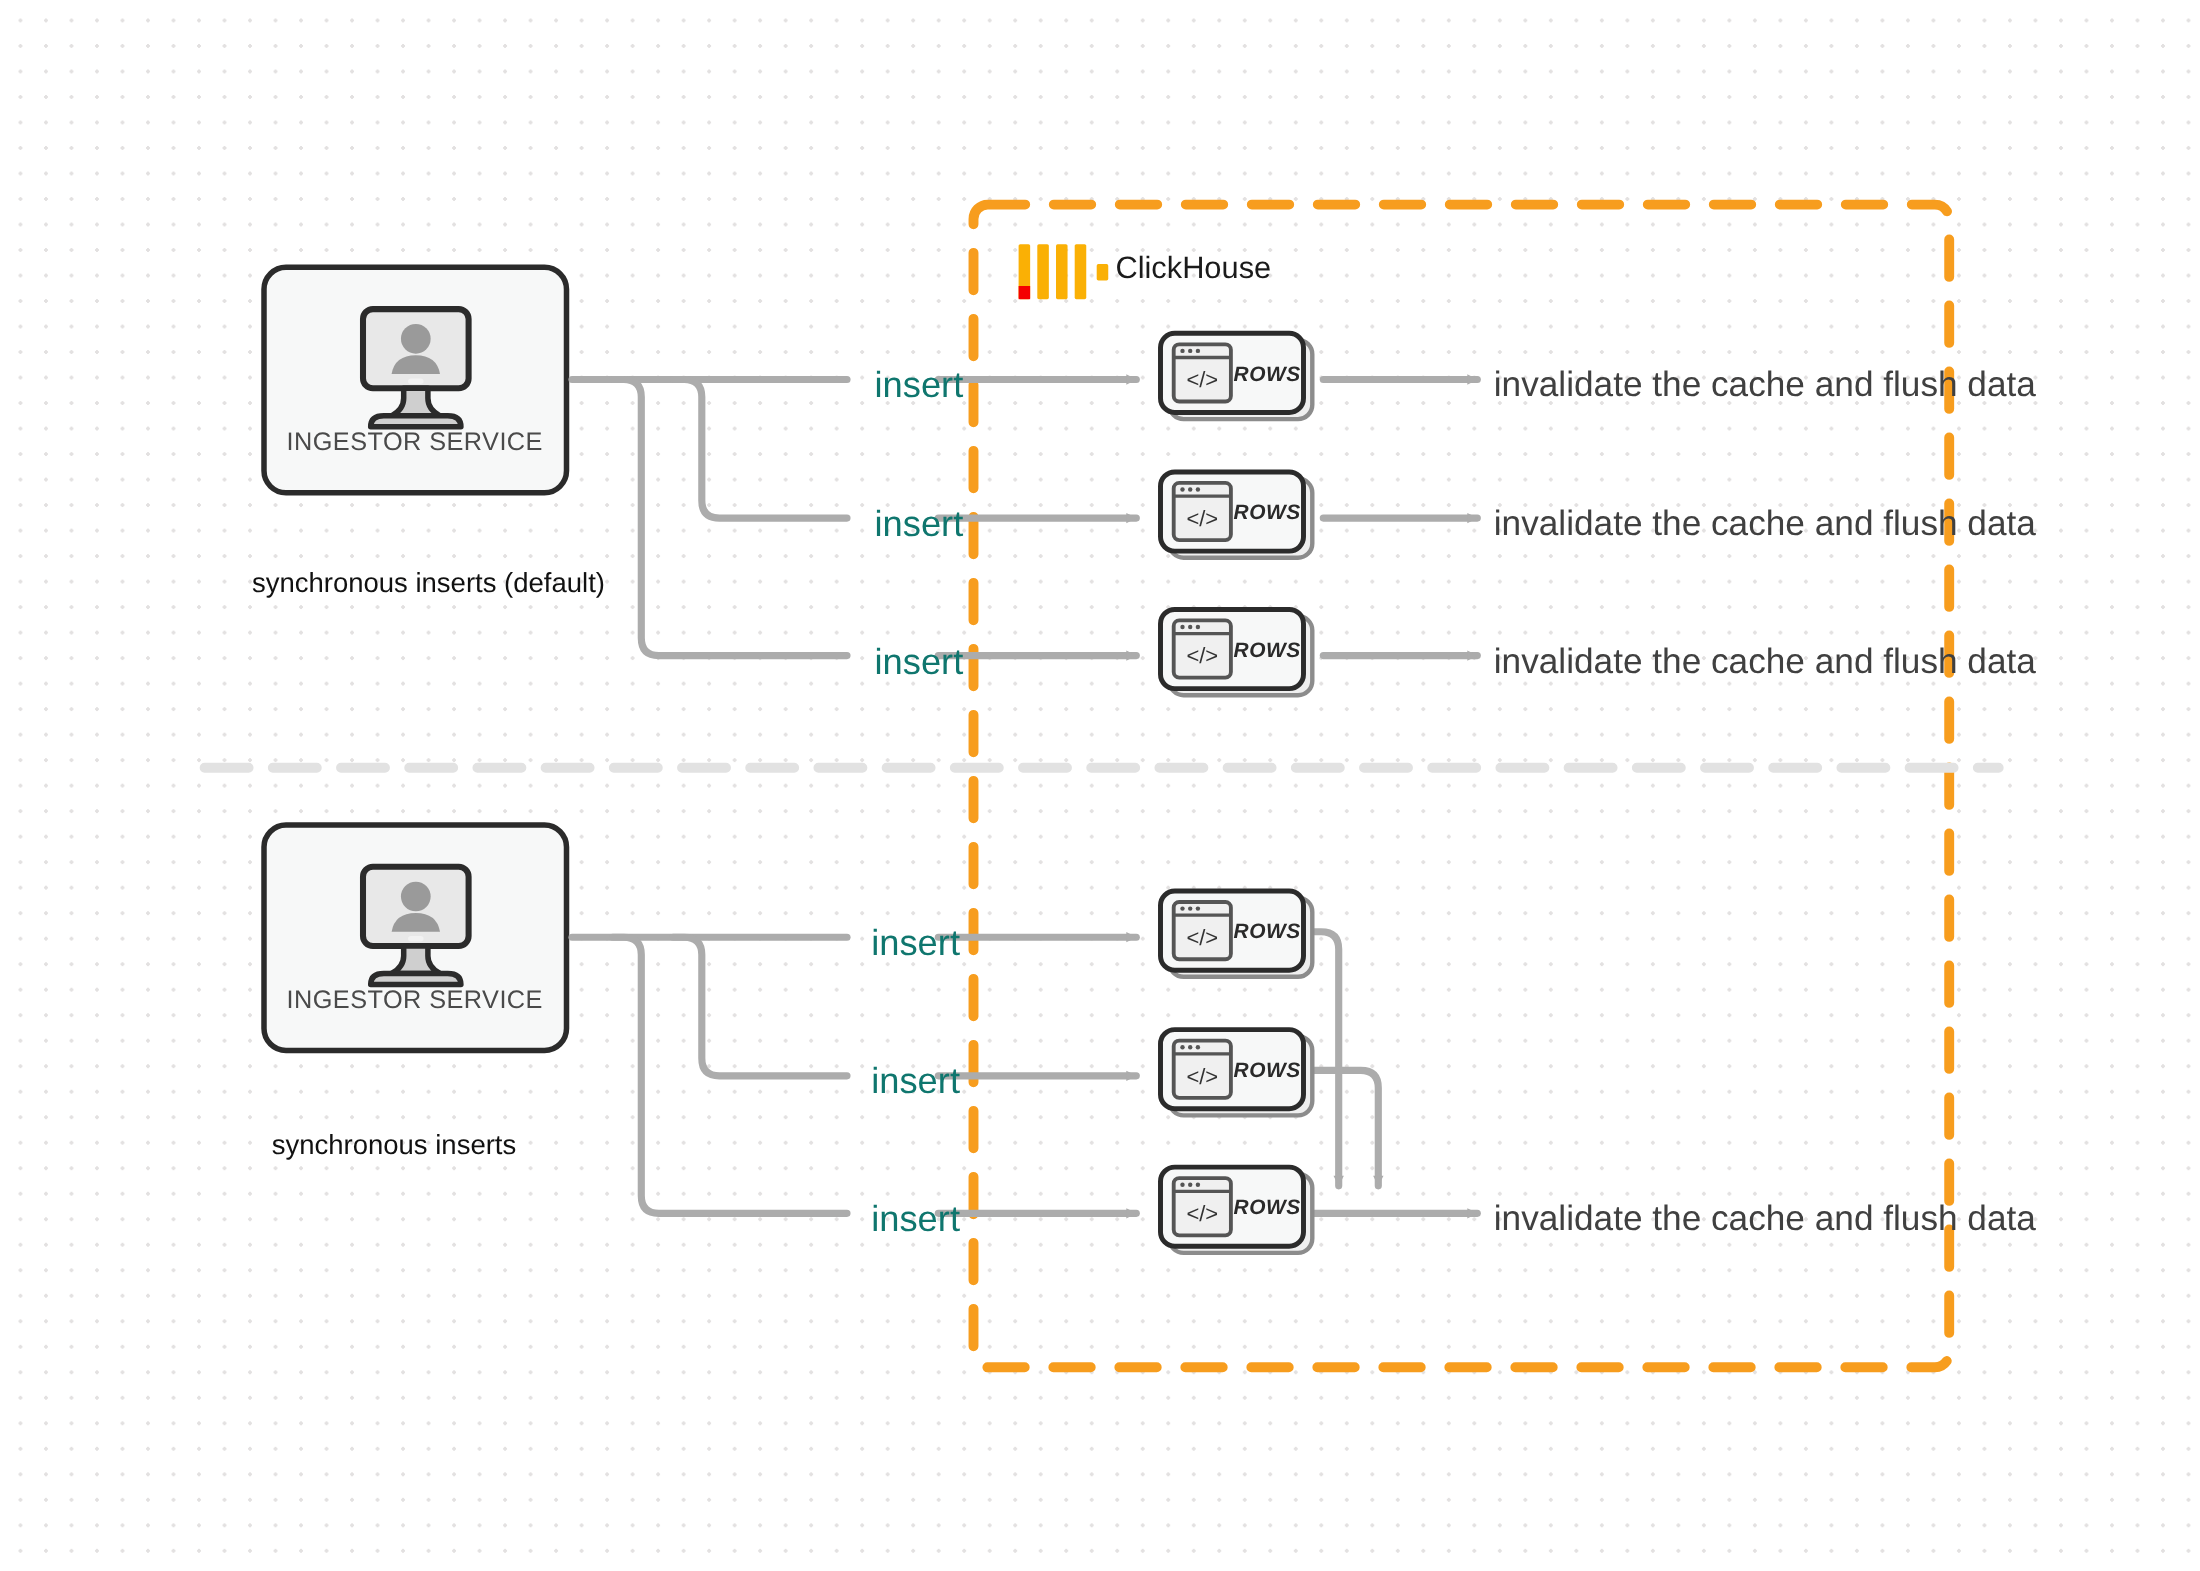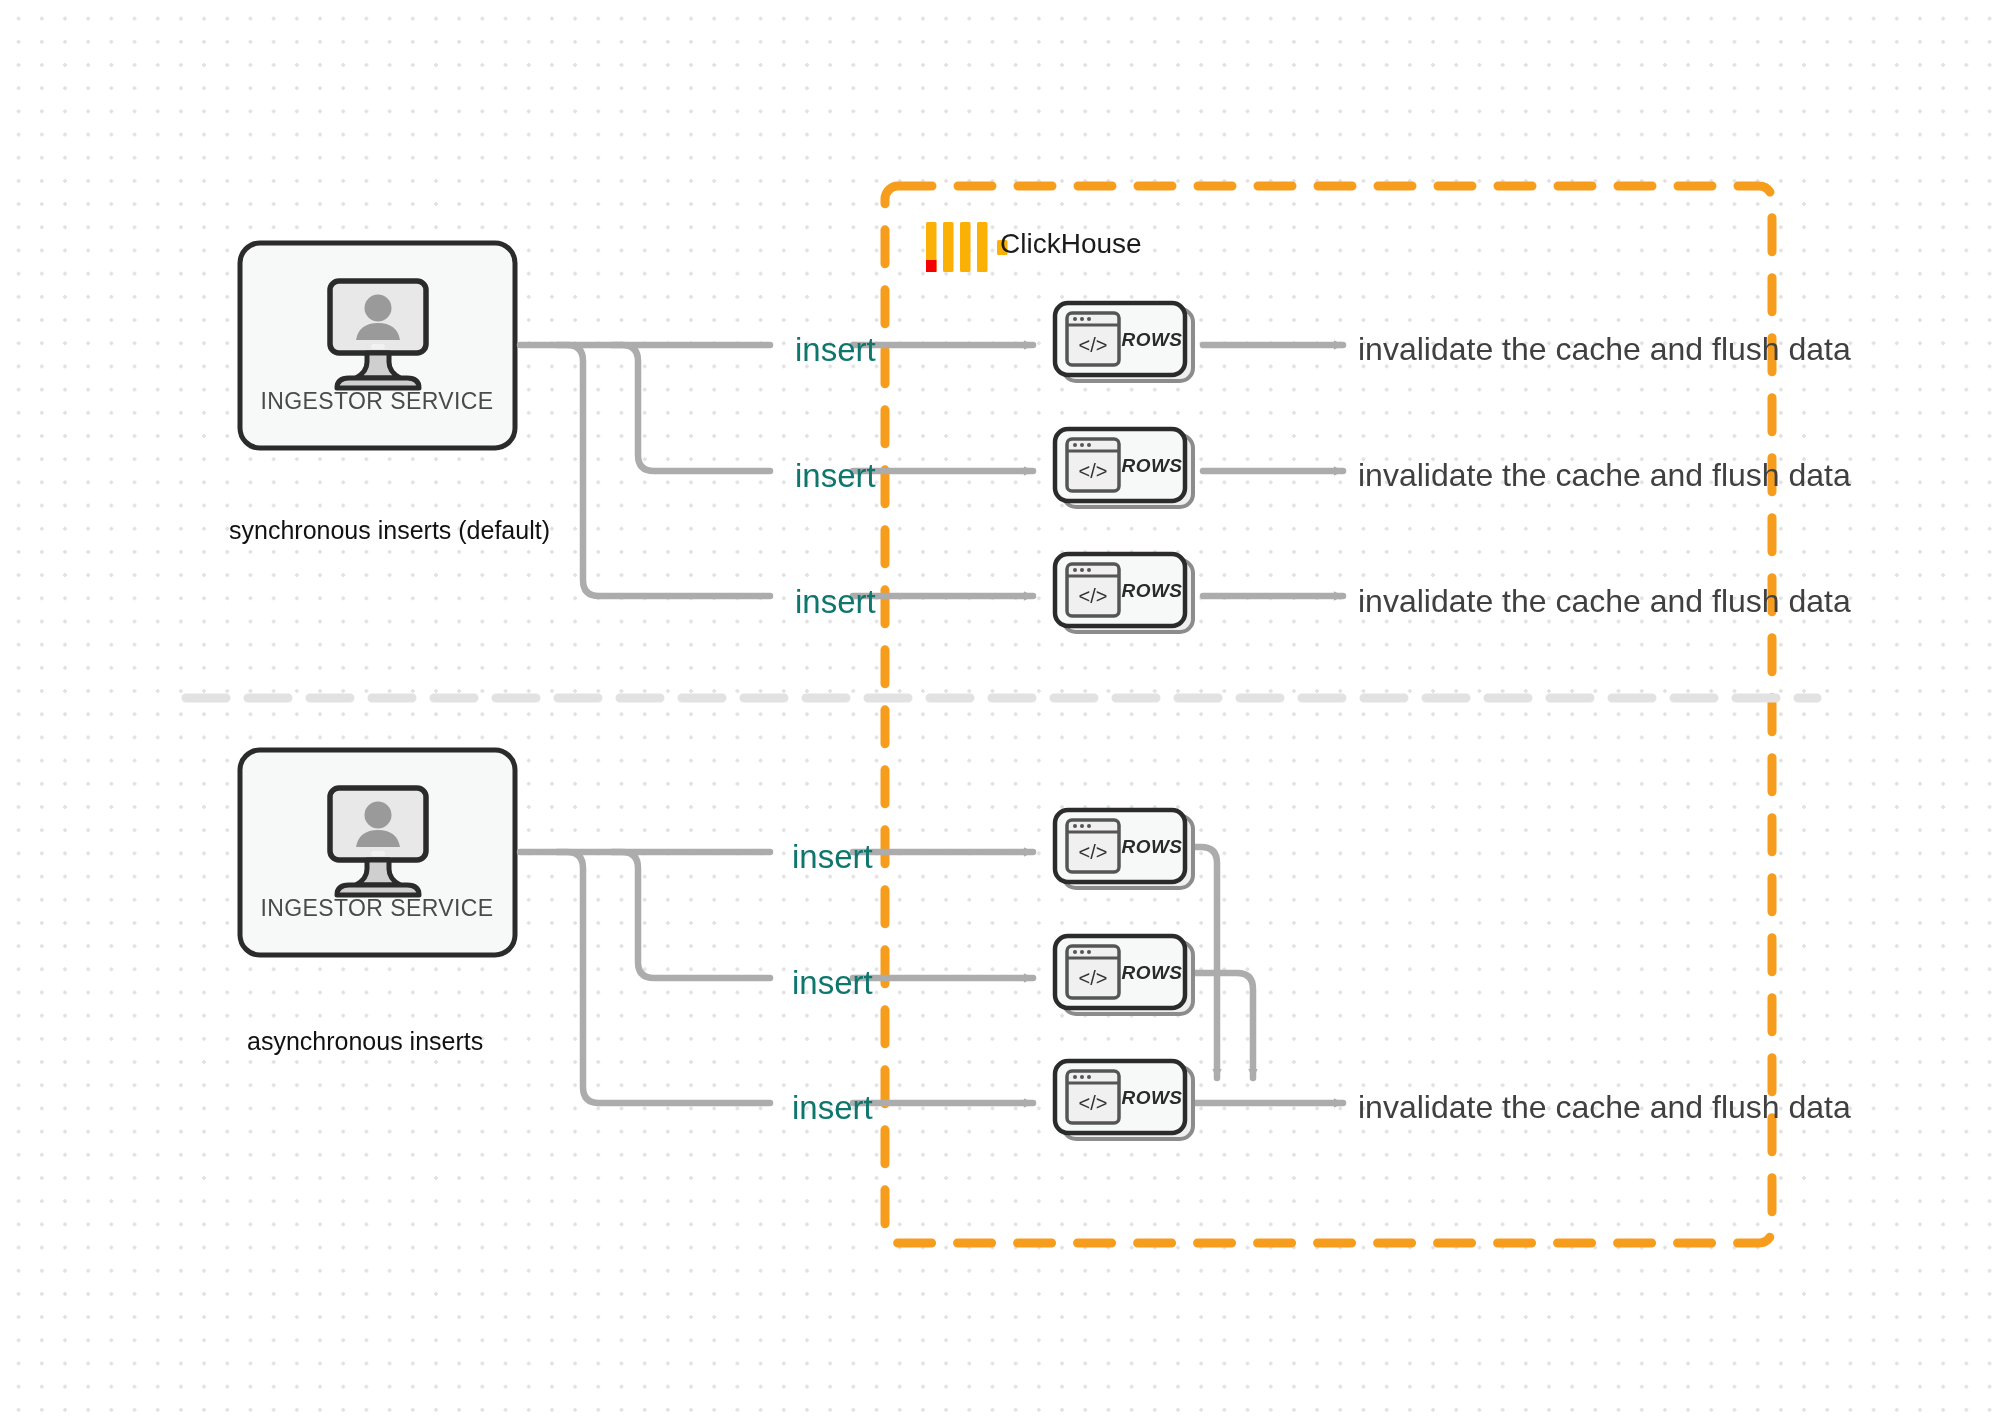--- a/index.html
+++ b/index.html
@@ -38,20 +38,21 @@
     color: #404040;
   }
   .section-lbl {
     font-size: 25px;
     font-weight: normal;
     color: #111111;
   }
   .ch-lbl {
     font-size: 28px;
     color: #1b1b1b;
+    margin-left: 14px;
   }
 </style>
 </head>
 <body>
 
 <svg id="canvas" viewBox="0 0 2000 1428">
   <defs>
     <marker id="arrowRight" markerWidth="11" markerHeight="11" refX="9.6" refY="5.5" orient="auto" markerUnits="userSpaceOnUse">
       <path d="M0.5,0.8 L10,5.5 L0.5,10.2 Z" fill="#ACACAC"></path>
     </marker>
@@ -238,13 +239,13 @@
 <div class="lbl flow-lbl" style="left:1358px; top:583px;">invalidate the cache and flush data</div>
 
 <div class="lbl section-lbl" style="left:229px; top:516px;">synchronous inserts (default)</div>
 
 <div class="lbl insert-lbl" style="left:792px; top:838px;">insert</div>
 <div class="lbl insert-lbl" style="left:792px; top:964px;">insert</div>
 <div class="lbl insert-lbl" style="left:792px; top:1089px;">insert</div>
 
 <div class="lbl flow-lbl" style="left:1358px; top:1089px;">invalidate the cache and flush data</div>
 
-<div class="lbl section-lbl" style="left:247px; top:1027px;">asynchronous inserts</div>
+<div class="lbl section-lbl" style="left:247px; top:1027px;">synchronous inserts</div>
 
 </body></html>

